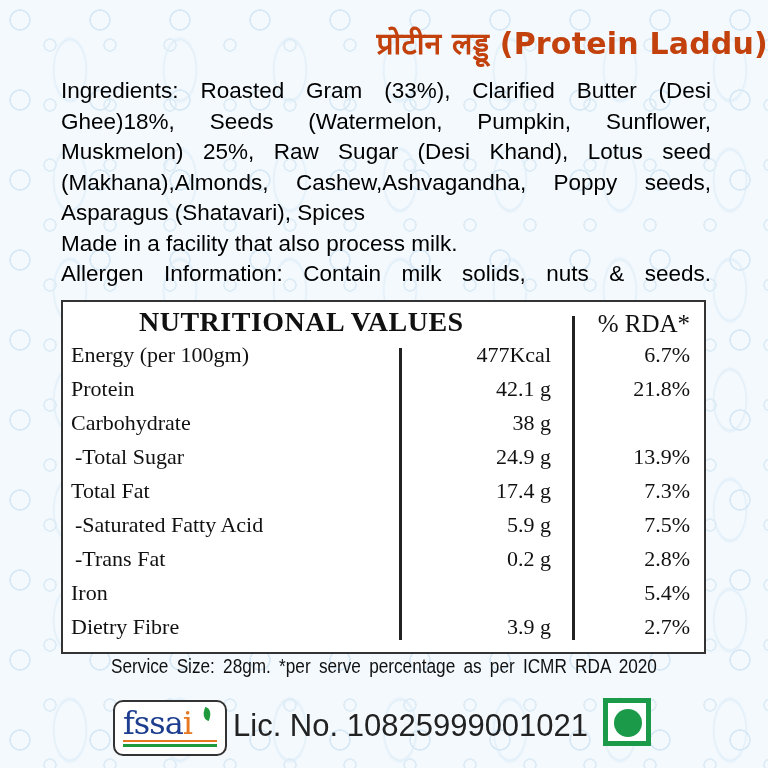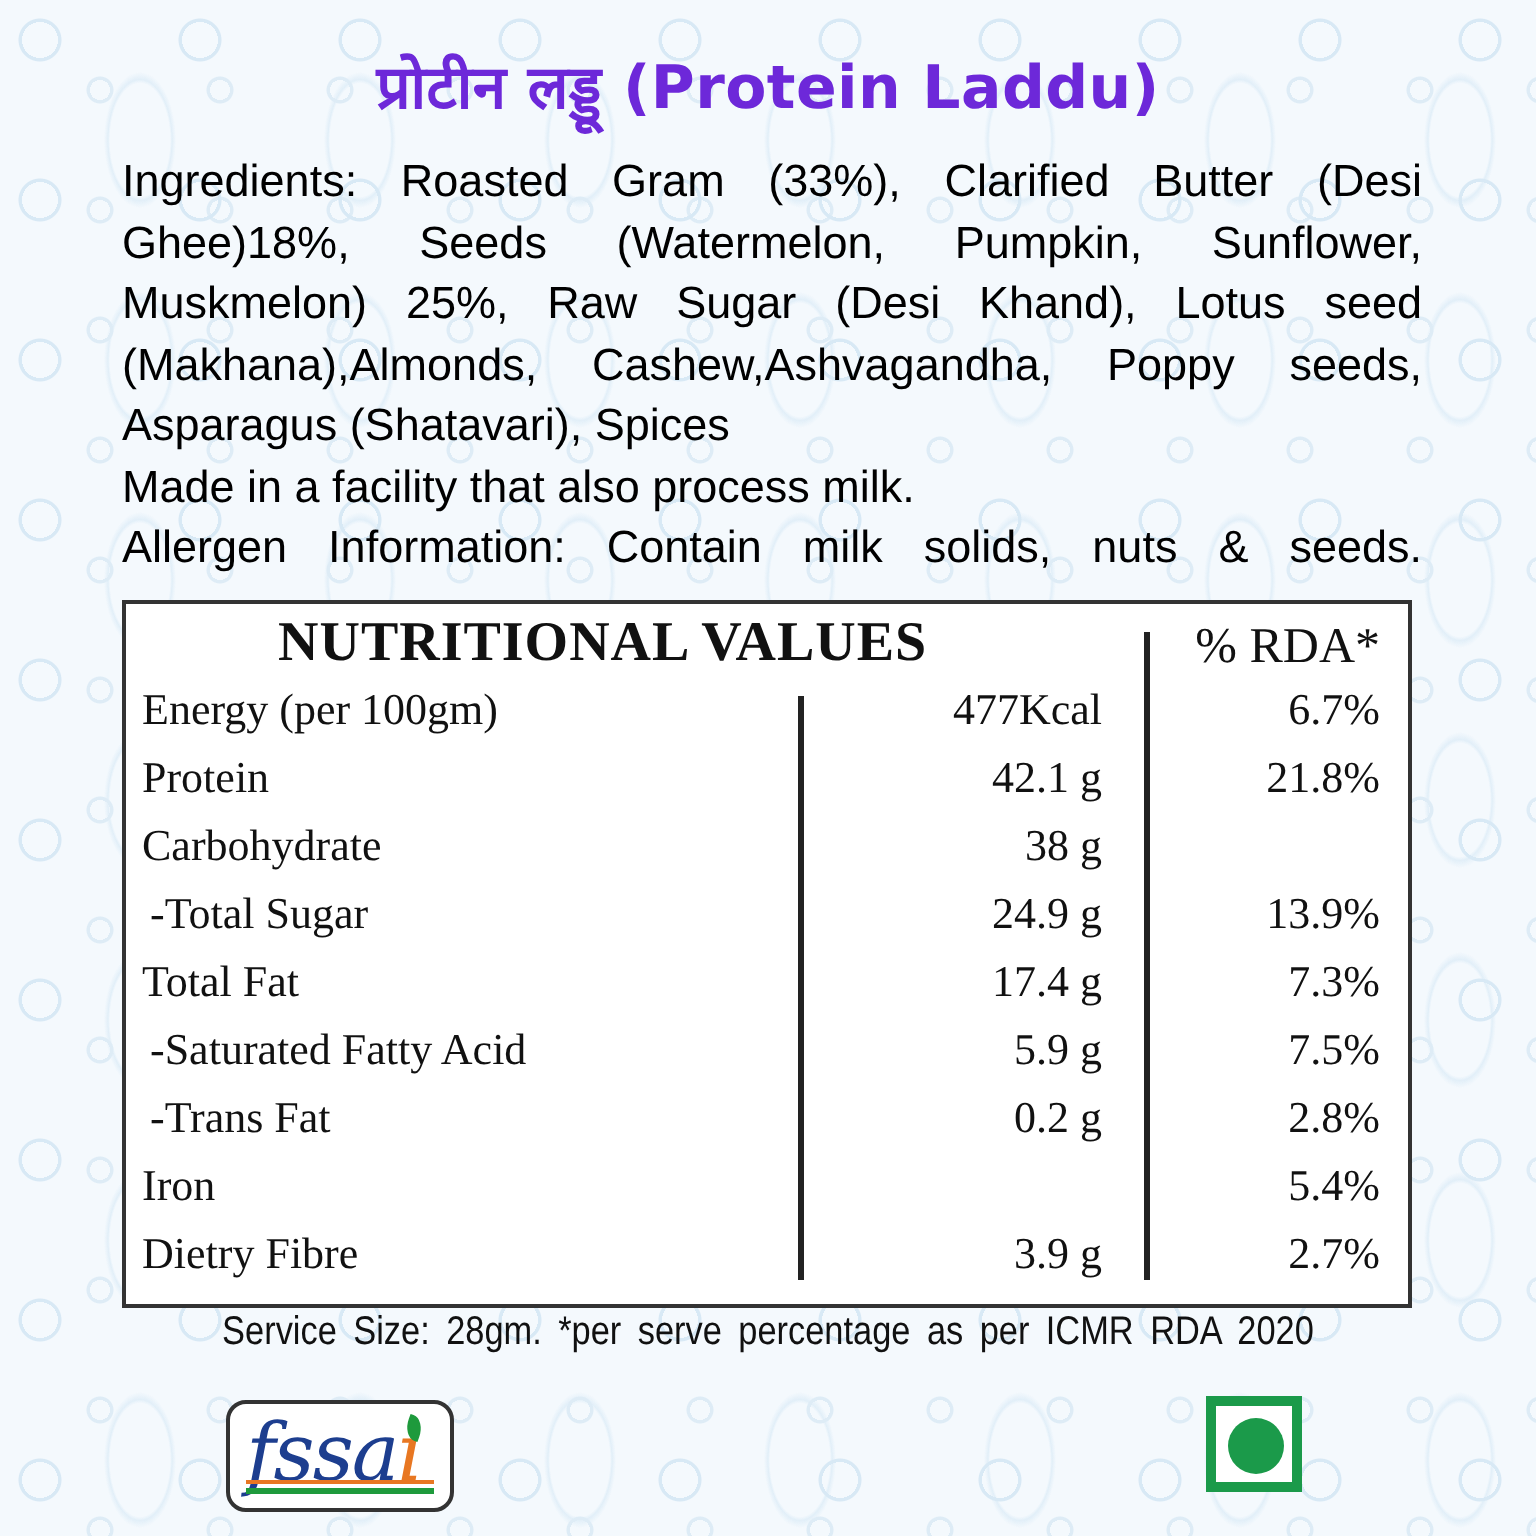--- a/index.html
+++ b/index.html
@@ -12,22 +12,22 @@
     position:absolute; inset:0; z-index:0;
     background-image:
       radial-gradient(circle at 20px 20px, transparent 9px, #d6e8f5 9px, #d6e8f5 10.5px, transparent 11px),
       radial-gradient(circle at 50px 45px, transparent 5px, #dcebf6 5px, #dcebf6 6.5px, transparent 7px),
       radial-gradient(ellipse 18px 34px at 70px 70px, transparent 15px, #e0eef8 16px, transparent 18px);
     background-size:80px 80px, 60px 60px, 110px 110px;
     opacity:0.9;
   }
   .content { position:absolute; inset:0; z-index:1; }
   .title {
-    position:absolute; top:22px; left:0; width:768px; text-align:center;
-    color:#6d28d9; font-weight:bold; font-size:30px; letter-spacing:0.2px;
+    position:absolute; top:22px; left:0; width:768px; text-align:right;
+    color:#c2410c; font-weight:bold; font-size:30px; letter-spacing:0.2px;
     font-family:"DejaVu Sans", sans-serif;
   }
   .ingredients {
     position:absolute; left:61px; top:76px; width:650px;
     color:#000000; font-size:22.5px; line-height:30.5px;
     font-family:"Liberation Sans", sans-serif;
     text-align:justify;
   }
   .ingredients .line { display:block; white-space:nowrap; text-align:justify; text-align-last:justify; }
   .ingredients .line.last { text-align-last:left; }
@@ -54,21 +54,21 @@
     position:absolute; left:0; width:768px; top:655px; text-align:center;
     font-family:"Liberation Sans", sans-serif; font-size:20px; color:#111;
     transform:scaleX(0.86); transform-origin:center; word-spacing:4px;
   }
   .fssai {
     position:absolute; left:113px; top:700px; width:110px; height:52px;
     border:2px solid #333; border-radius:10px; background:#fff;
   }
   .fssai-text {
     position:absolute; left:8px; top:2px; font-family:"DejaVu Serif", serif;
-    font-style:italic; font-size:40px; color:#1d3e8f; letter-spacing:-1px;
+    font-size:32px; color:#1d3e8f; letter-spacing:-1px;
   }
   .fssai-text .i { color:#e87722; }
   .fssai-orange { position:absolute; left:8px; right:8px; top:38px; height:2px; background:#e87722; }
   .fssai-green { position:absolute; left:8px; right:8px; top:42px; height:3px; background:#1e9a3c; }
   .fssai-leaf { position:absolute; right:14px; top:6px; width:8px; height:12px; background:#1e9a3c; border-radius:0 80% 0 80%; transform:rotate(20deg); }
   .lic {
     position:absolute; left:233px; top:708px; font-size:31px; color:#222;
     font-family:"Liberation Sans", sans-serif;
   }
   .veg-mark {
@@ -154,18 +154,19 @@
 
   <div class="footnote">Service Size: 28gm. *per serve percentage as per ICMR RDA 2020</div>
 
   <div class="fssai">
     <div class="fssai-text"><span>fssa</span><span class="i">i</span></div>
     <div class="fssai-leaf"></div>
     <div class="fssai-orange"></div>
     <div class="fssai-green"></div>
   </div>
 
+  <div class="lic">Lic. No. 10825999001021</div>
 
   <div class="veg-mark">
     <div class="veg-dot"></div>
   </div>
 
 </div>
 
 </body></html>

